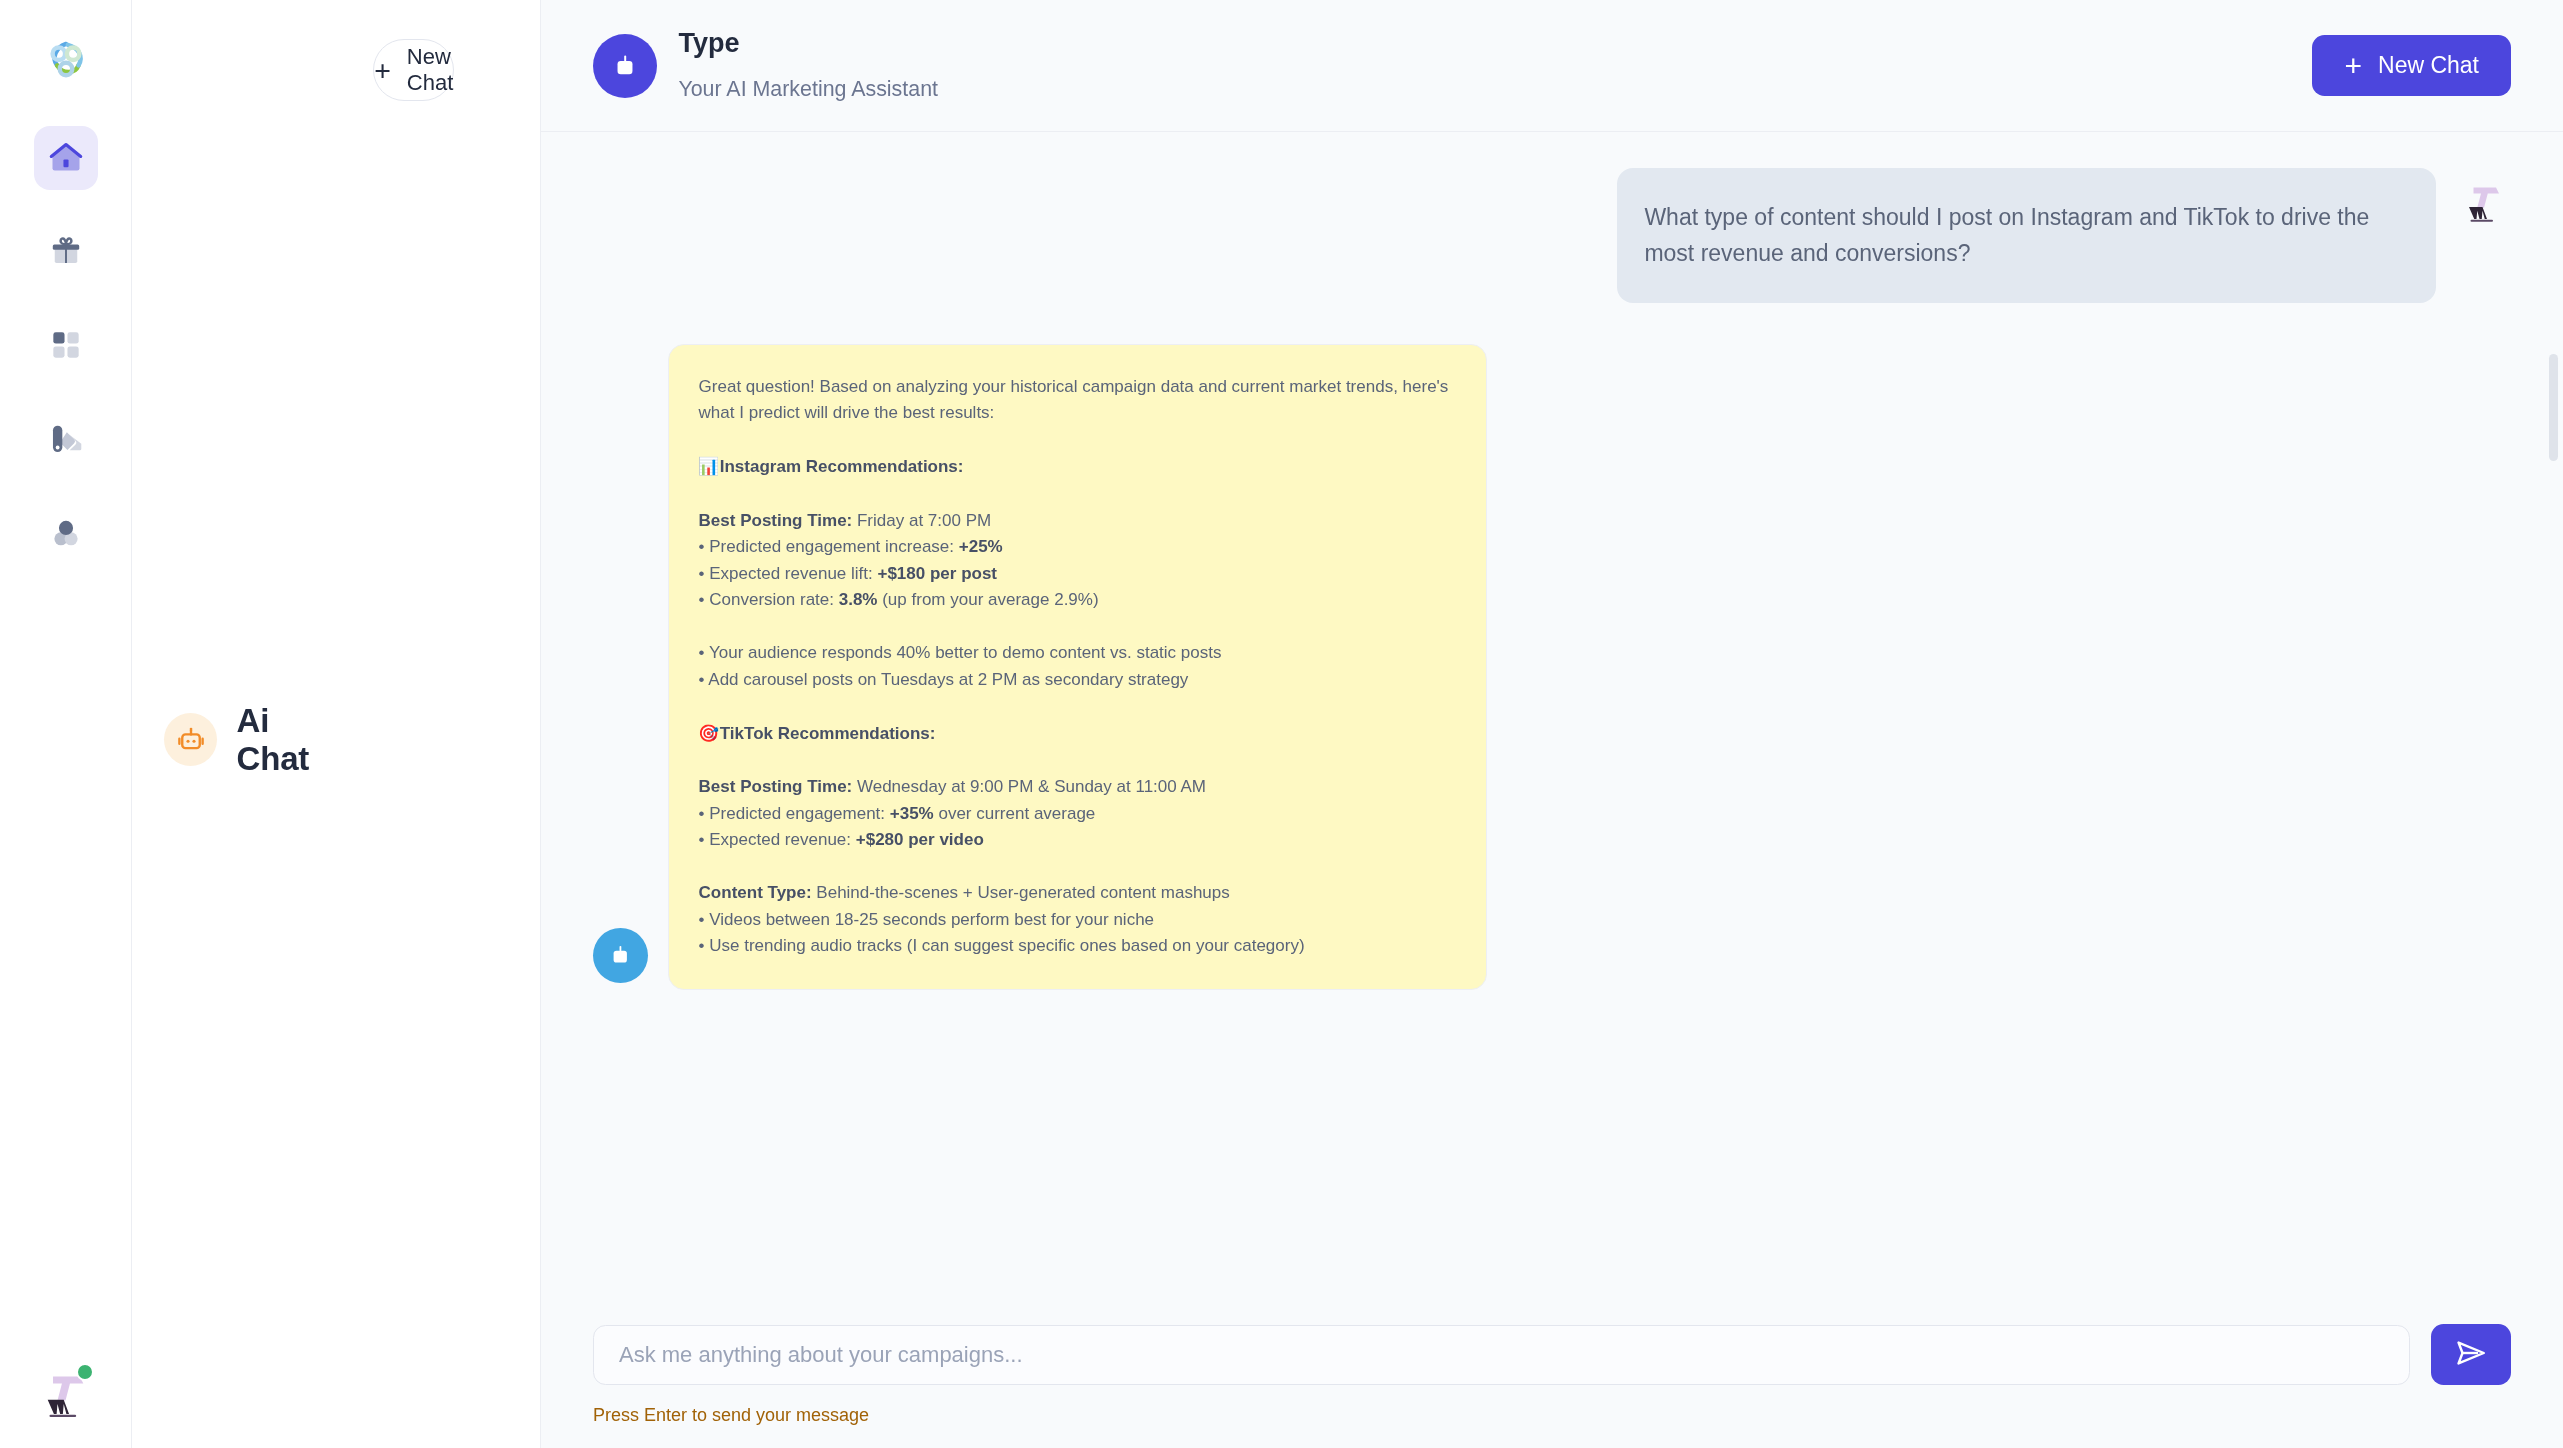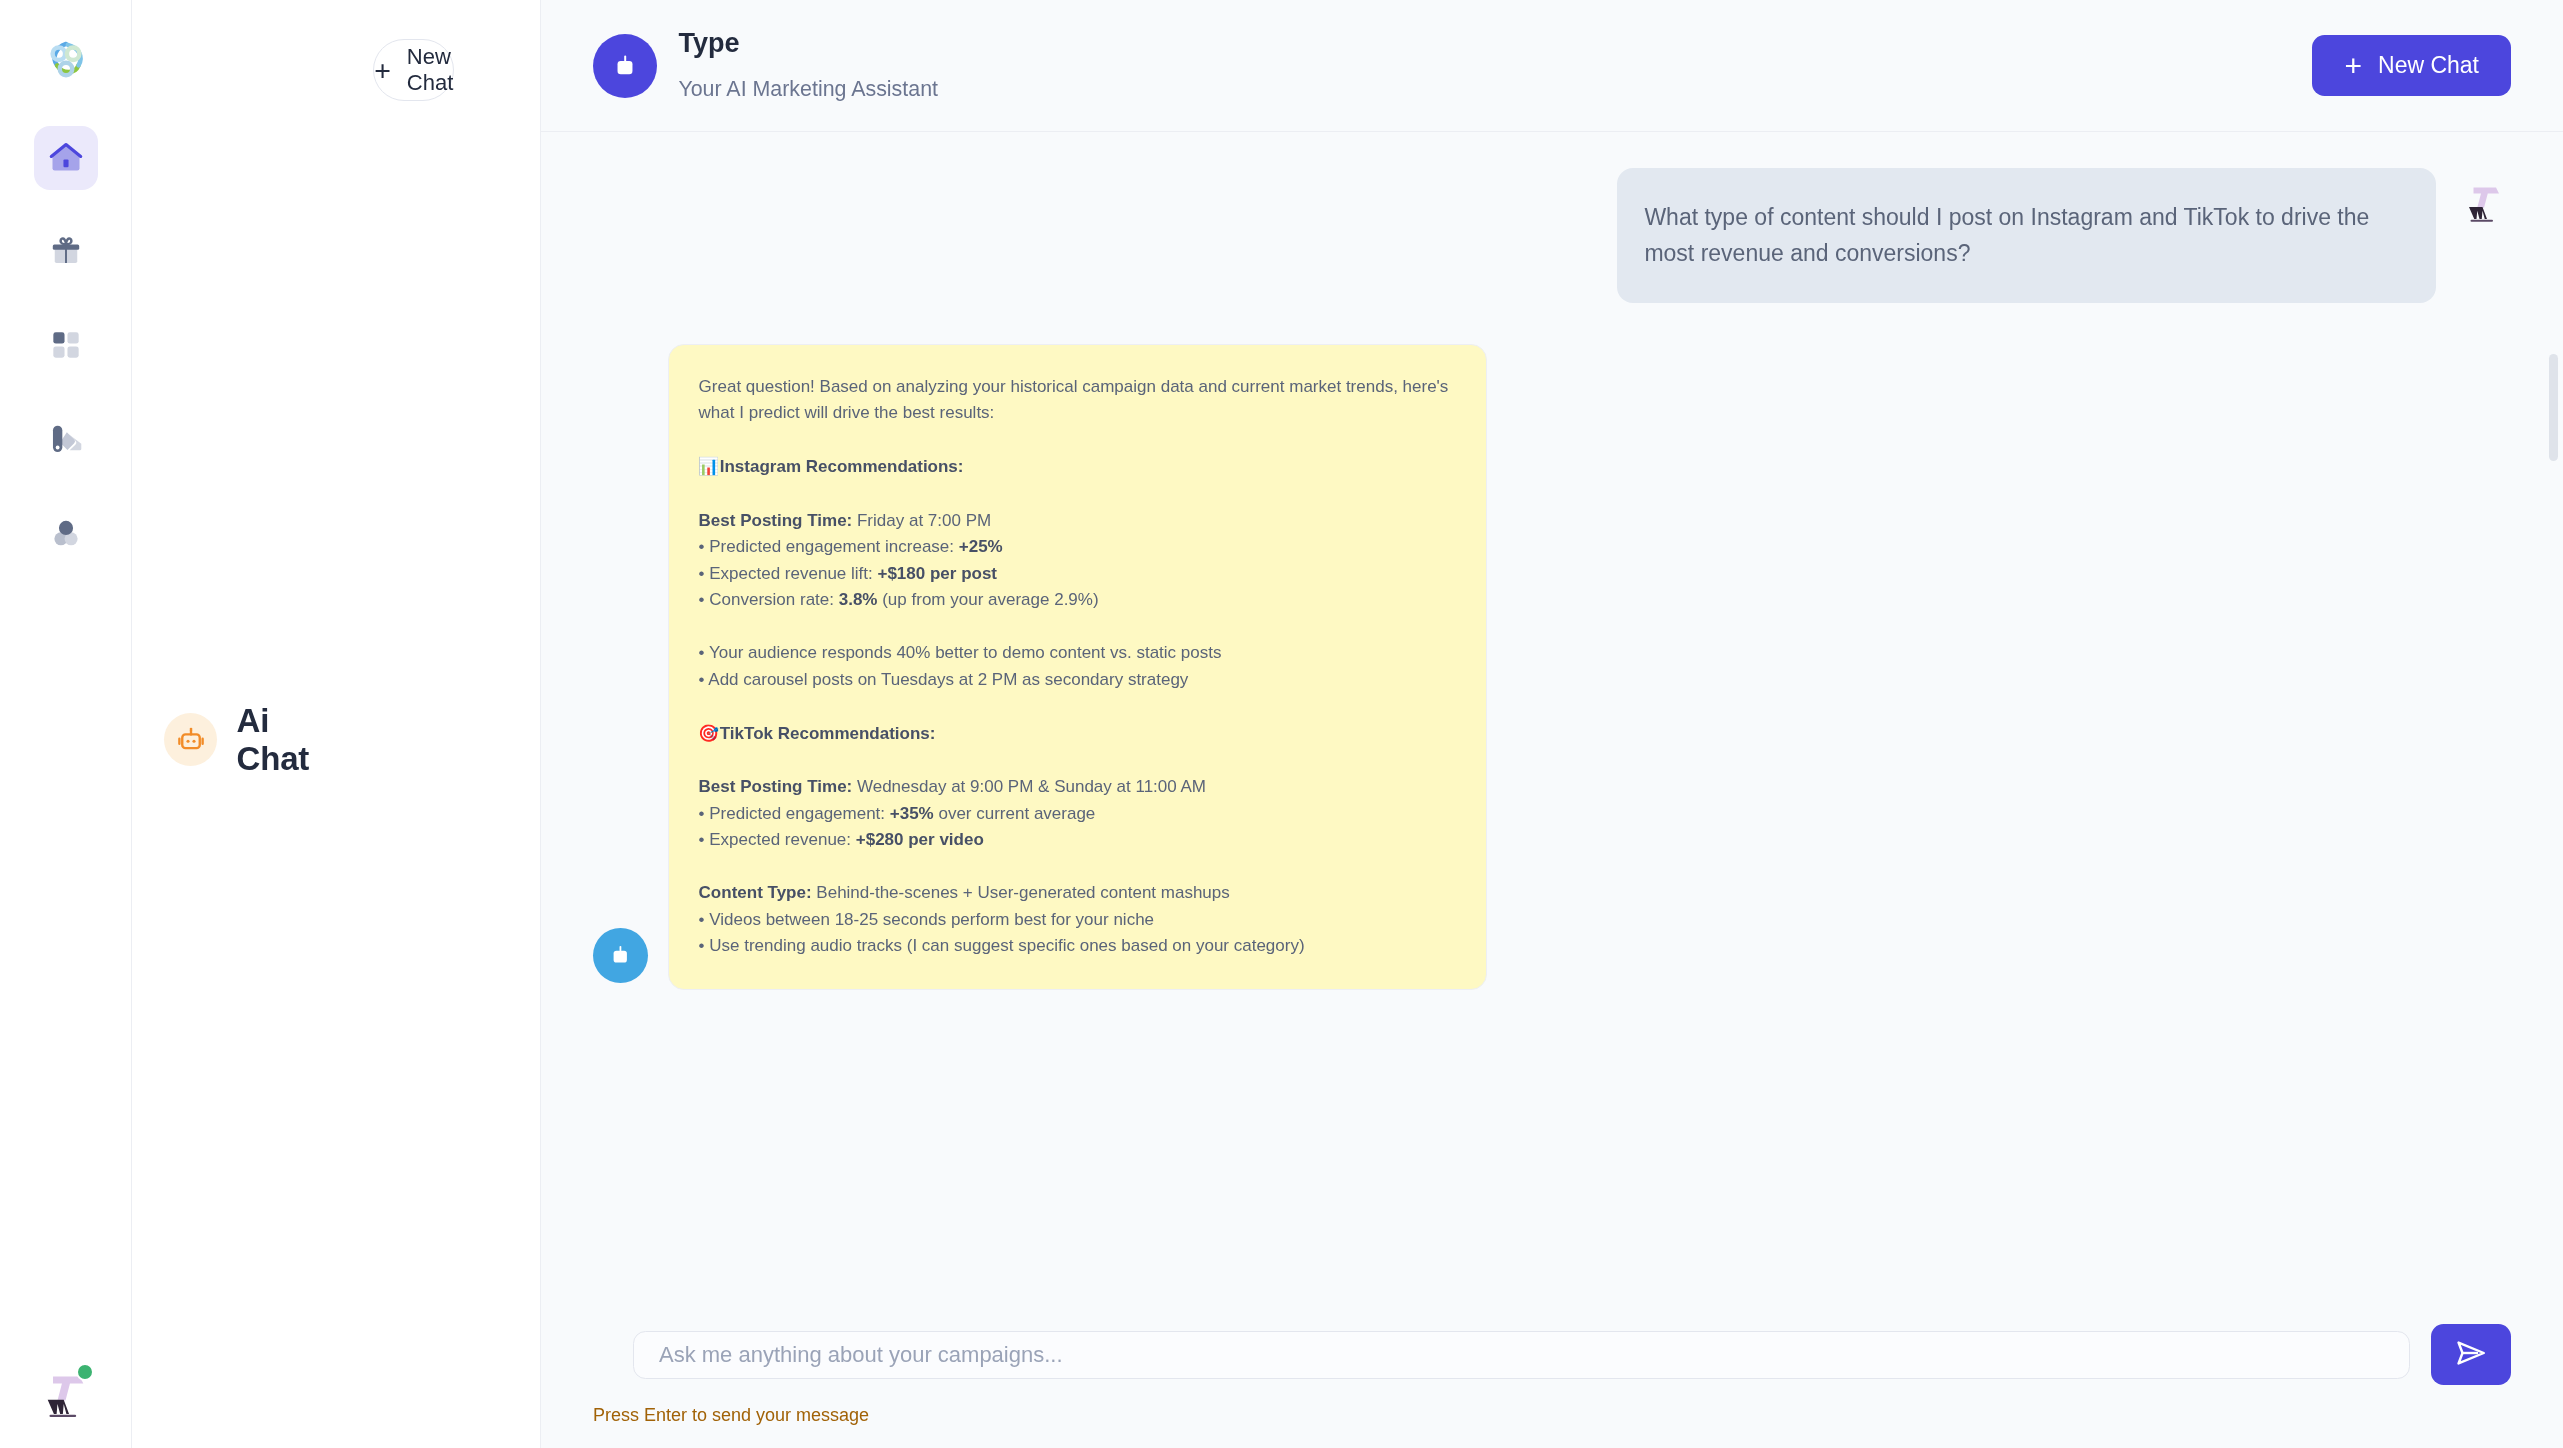--- a/index.html
+++ b/index.html
@@ -151,25 +151,25 @@
   }
   .scrollbar-thumb {
     position: absolute; right: 0; top: 222px; width: 9px; height: 107px;
     background: #dfe3ea; border-radius: 5.3px;
   }
 
   
   .composer { flex: 0 0 auto; padding: 18px 52px 0 52px; }
   .composer-row { display: flex; align-items: center; gap: 21.4px; }
   .composer-input {
-    flex: 1 1 auto; height: 48px;
+    flex: 1 1 auto; height: 60px;
     border: 1.3px solid #e3e6ee; border-radius: 12.5px;
     background: #fbfcfe; padding: 0 25px;
     font-size: 22px; color: #3b4556;
-    font-family: "Liberation Sans", sans-serif; outline: none; margin-left: 40px;
+    font-family: "Liberation Sans", sans-serif; outline: none;
   }
   .composer-input::placeholder { color: #9aa3b7; }
   .send-btn {
     width: 80px; height: 61px; border-radius: 12.5px; border: none;
     background: #4c46dd; display: flex; align-items: center; justify-content: center;
     cursor: pointer; flex: 0 0 80px;
   }
   .composer-hint { font-size: 18px; color: #a16207; padding: 19.6px 0 23px 0; }
 </style>
 </head>

